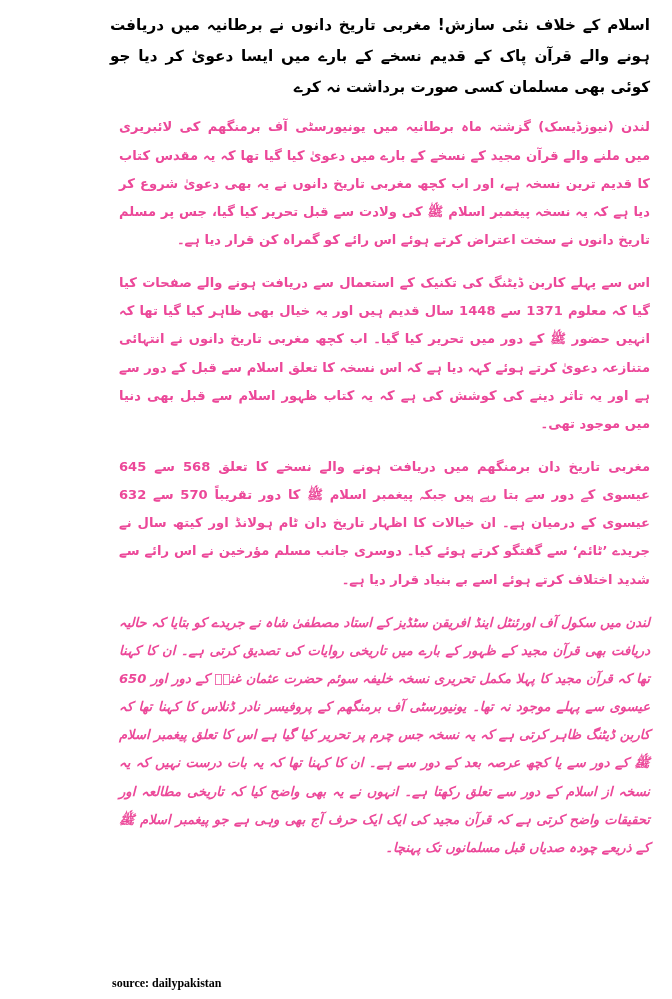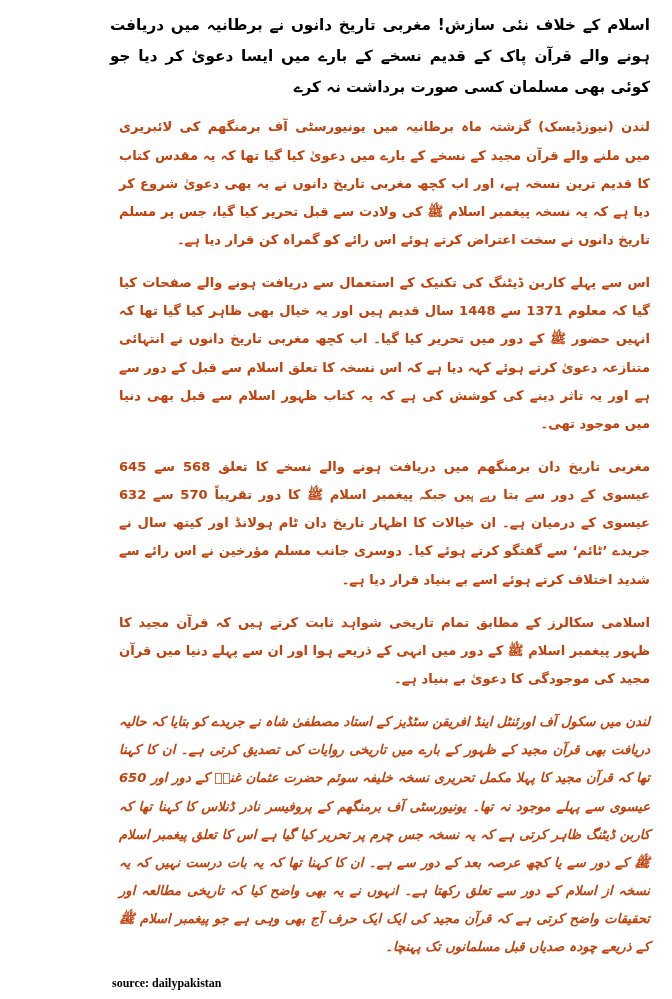--- a/index.html
+++ b/index.html
@@ -33,21 +33,21 @@
     line-height: 2.05;
     letter-spacing: 0px;
     margin: 0 0 10px 0;
     color: #000000;
   }
   .para {
     font-size: 13.1px;
     font-weight: bold;
     line-height: 2.15;
     margin: 0 0 15px 9px;
-    color: #c2410c;
+    color: #ec4899;
   }
   .para.last {
     margin-bottom: 8px;
     font-style: italic;
   }
   .source {
     position: absolute;
     bottom: 8px;
     left: 24px;
     font-size: 12px;
@@ -60,17 +60,16 @@
 </style>
 </head>
 <body>
 
 <div class="page">
   <div class="article">
     <h1 class="headline">اسلام کے خلاف نئی سازش! مغربی تاریخ دانوں نے برطانیہ میں دریافت ہونے والے قرآن پاک کے قدیم نسخے کے بارے میں ایسا دعویٰ کر دیا جو کوئی بھی مسلمان کسی صورت برداشت نہ کرے</h1>
     <p class="para">لندن (نیوزڈیسک) گزشتہ ماہ برطانیہ میں یونیورسٹی آف برمنگھم کی لائبریری میں ملنے والے قرآن مجید کے نسخے کے بارے میں دعویٰ کیا گیا تھا کہ یہ مقدس کتاب کا قدیم ترین نسخہ ہے، اور اب کچھ مغربی تاریخ دانوں نے یہ بھی دعویٰ شروع کر دیا ہے کہ یہ نسخہ پیغمبر اسلام ﷺ کی ولادت سے قبل تحریر کیا گیا، جس پر مسلم تاریخ دانوں نے سخت اعتراض کرتے ہوئے اس رائے کو گمراہ کن قرار دیا ہے۔</p>
     <p class="para">اس سے پہلے کاربن ڈیٹنگ کی تکنیک کے استعمال سے دریافت ہونے والے صفحات کیا گیا کہ معلوم 1371 سے 1448 سال قدیم ہیں اور یہ خیال بھی ظاہر کیا گیا تھا کہ انہیں حضور ﷺ کے دور میں تحریر کیا گیا۔ اب کچھ مغربی تاریخ دانوں نے انتہائی متنازعہ دعویٰ کرتے ہوئے کہہ دیا ہے کہ اس نسخہ کا تعلق اسلام سے قبل کے دور سے ہے اور یہ تاثر دینے کی کوشش کی ہے کہ یہ کتاب ظہور اسلام سے قبل بھی دنیا میں موجود تھی۔</p>
     <p class="para">مغربی تاریخ دان برمنگھم میں دریافت ہونے والے نسخے کا تعلق 568 سے 645 عیسوی کے دور سے بتا رہے ہیں جبکہ پیغمبر اسلام ﷺ کا دور تقریباً 570 سے 632 عیسوی کے درمیان ہے۔ ان خیالات کا اظہار تاریخ دان ٹام ہولانڈ اور کیتھ سال نے جریدے ’ٹائم‘ سے گفتگو کرتے ہوئے کیا۔ دوسری جانب مسلم مؤرخین نے اس رائے سے شدید اختلاف کرتے ہوئے اسے بے بنیاد قرار دیا ہے۔</p>
-    <p class="para">اسلامی سکالرز کے مطابق تمام تاریخی شواہد ثابت کرتے ہیں کہ قرآن مجید کا ظہور پیغمبر اسلام ﷺ کے دور میں انہی کے ذریعے ہوا اور ان سے پہلے دنیا میں قرآن مجید کی موجودگی کا دعویٰ بے بنیاد ہے۔</p>
     <p class="para last">لندن میں سکول آف اورئنٹل اینڈ افریقن سٹڈیز کے استاد مصطفیٰ شاہ نے جریدے کو بتایا کہ حالیہ دریافت بھی قرآن مجید کے ظہور کے بارے میں تاریخی روایات کی تصدیق کرتی ہے۔ ان کا کہنا تھا کہ قرآن مجید کا پہلا مکمل تحریری نسخہ خلیفہ سوئم حضرت عثمان غنیؓ کے دور اور 650 عیسوی سے پہلے موجود نہ تھا۔ یونیورسٹی آف برمنگھم کے پروفیسر نادر ڈنلاس کا کہنا تھا کہ کاربن ڈیٹنگ ظاہر کرتی ہے کہ یہ نسخہ جس چرم پر تحریر کیا گیا ہے اس کا تعلق پیغمبر اسلام ﷺ کے دور سے یا کچھ عرصہ بعد کے دور سے ہے۔ ان کا کہنا تھا کہ یہ بات درست نہیں کہ یہ نسخہ از اسلام کے دور سے تعلق رکھتا ہے۔ انہوں نے یہ بھی واضح کیا کہ تاریخی مطالعہ اور تحقیقات واضح کرتی ہے کہ قرآن مجید کی ایک ایک حرف آج بھی وہی ہے جو پیغمبر اسلام ﷺ کے ذریعے چودہ صدیاں قبل مسلمانوں تک پہنچا۔</p>
   </div>
   <div class="source">source: dailypakistan</div>
 </div>
 
 </body></html>

